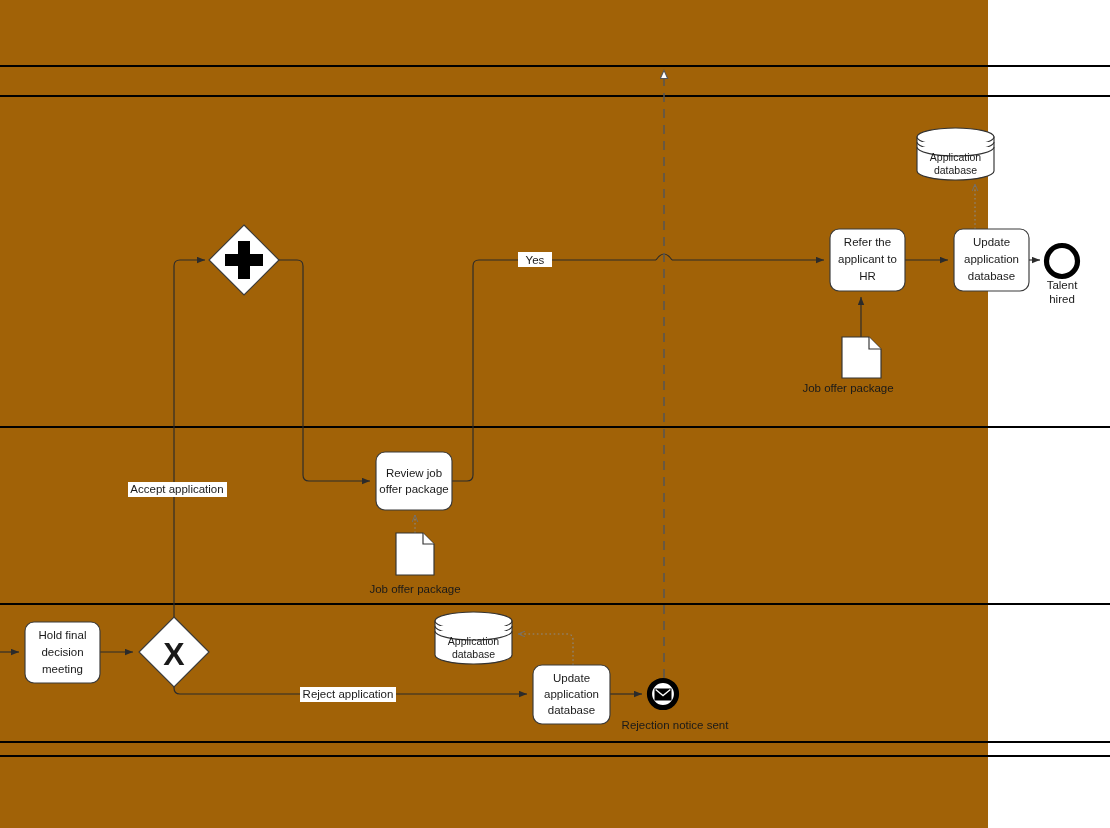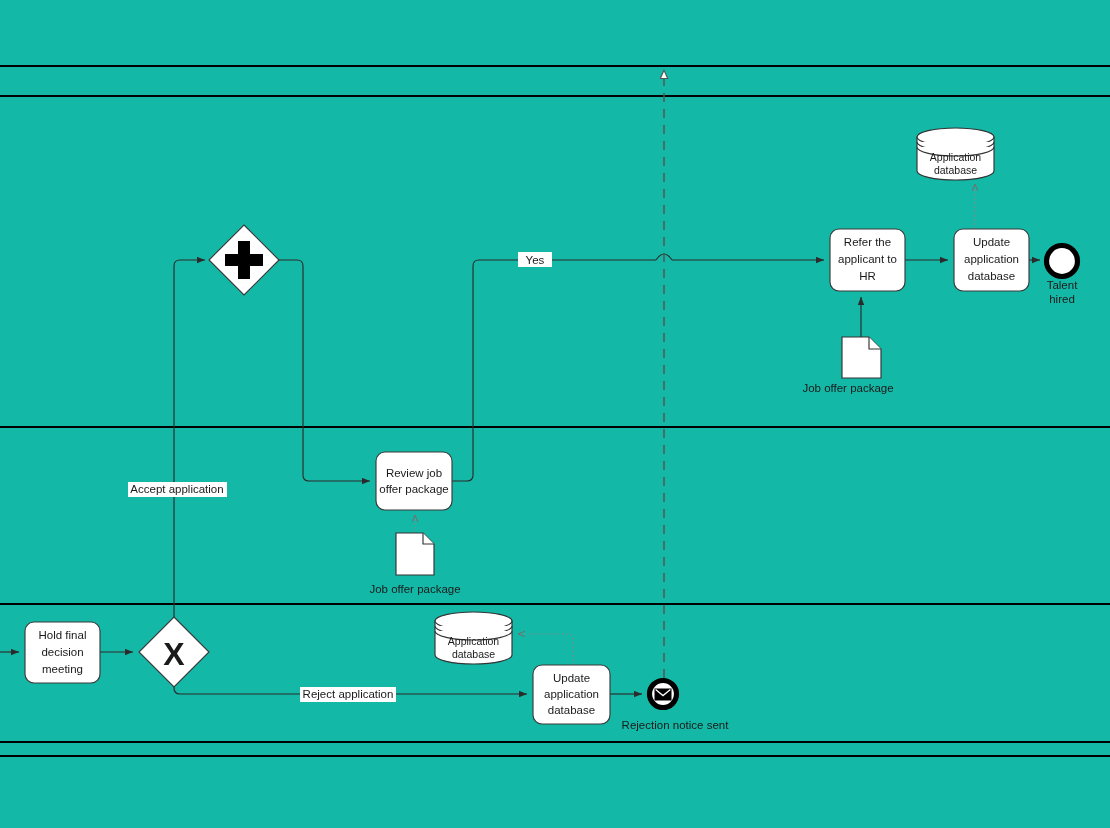--- a/index.html
+++ b/index.html
@@ -8,23 +8,23 @@
     background: #ffffff;
   }
   body {
     width: 1110px;
     height: 828px;
     font-family: "Liberation Sans", sans-serif;
     overflow: hidden;
   }
   #diagram-root {
     position: relative;
-    width: 1110px;
+    width: 988px;
     height: 828px;
-    background: #14b8a6;
+    background: #a16207;
   }
   svg.bpmn {
     display: block;
     width: 1110px;
     height: 828px;
   }
   .lane-line {
     stroke: #000000;
     stroke-width: 2.2;
     fill: none;

